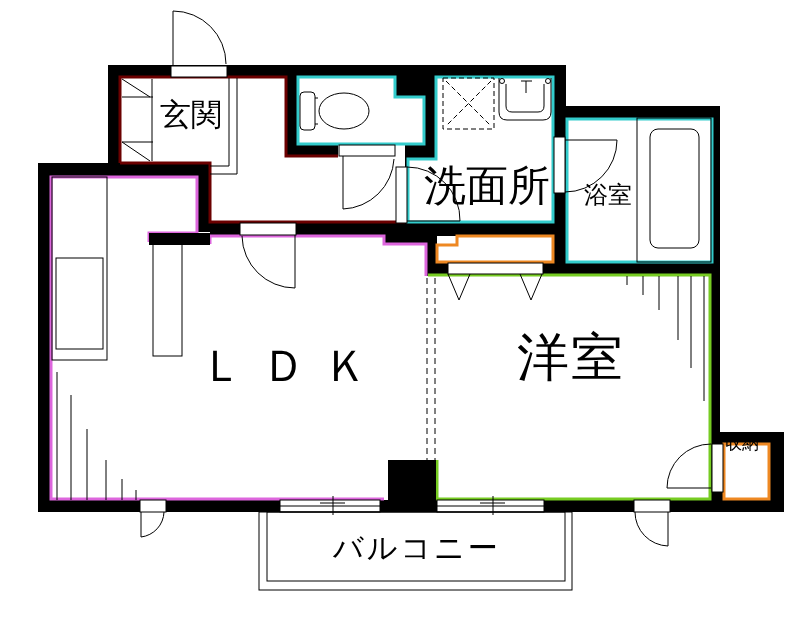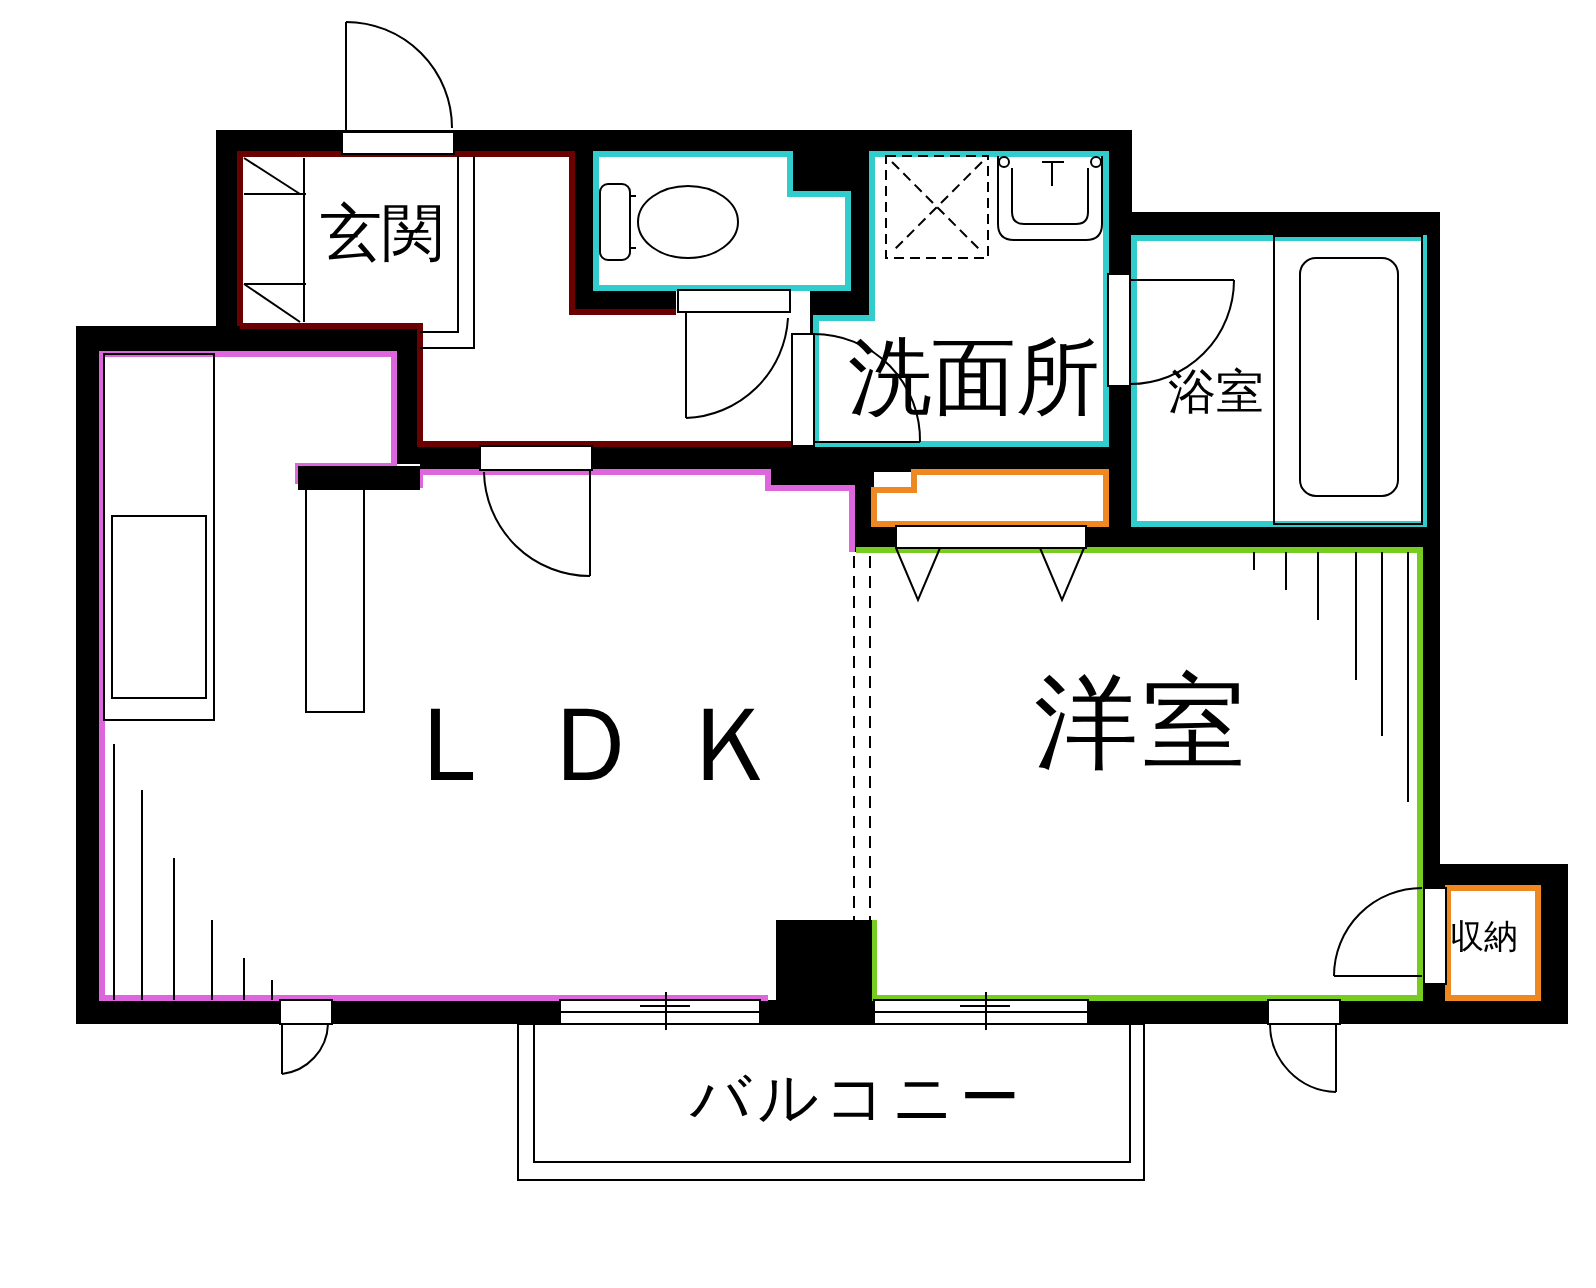--- a/index.html
+++ b/index.html
@@ -1,25 +1,25 @@
 <!DOCTYPE html>
 <html><head>
 <meta charset="utf-8">
 <style>
   html, body { margin: 0; padding: 0; background: #ffffff; }
   body { width: 798px; height: 644px; position: relative; overflow: hidden; font-family: "DejaVu Sans", sans-serif; }
   svg { position: absolute; left: 0; top: 0; }
-  .label { position: absolute; color: #000; white-space: nowrap; font-family: Liberation Sans, sans-serif; line-height: 1; }
+  .label { position: absolute; color: #000; white-space: nowrap; font-family: Liberation Mono, monospace; line-height: 1; }
   .l-genkan { left: 160px; top: 101px; font-size: 31px; }
   .l-senmen { left: 424px; top: 168px; font-size: 42px; }
   .l-yokushitsu { left: 584px; top: 185px; font-size: 24px; }
-  .l-ldk { left: 200px; top: 347px; font-size: 52px; letter-spacing: 18px; }
+  .l-ldk { left: 200px; top: 347px; font-size: 44px; letter-spacing: 18px; }
   .l-yoshitsu { left: 517px; top: 336px; font-size: 52px; letter-spacing: 2px; }
-  .l-shuno { left: 725px; top: 460px; font-size: 17px; }
-  .l-balcony { left: 333px; top: 535px; font-size: 30px; letter-spacing: 3px; margin-left: 12px; }
+  .l-shuno { left: 725px; top: 436px; font-size: 17px; }
+  .l-balcony { left: 333px; top: 535px; font-size: 30px; letter-spacing: 3px; }
 </style>
 </head>
 <body>
 
 <svg width="798" height="644" viewBox="0 0 798 644" xmlns="http://www.w3.org/2000/svg">
 
   <g fill="#000">
 
     <polygon points="38,163 108,163 108,65 566,65 566,106 720,106 720,432 784,432 784,512 38,512"></polygon>
   </g>

